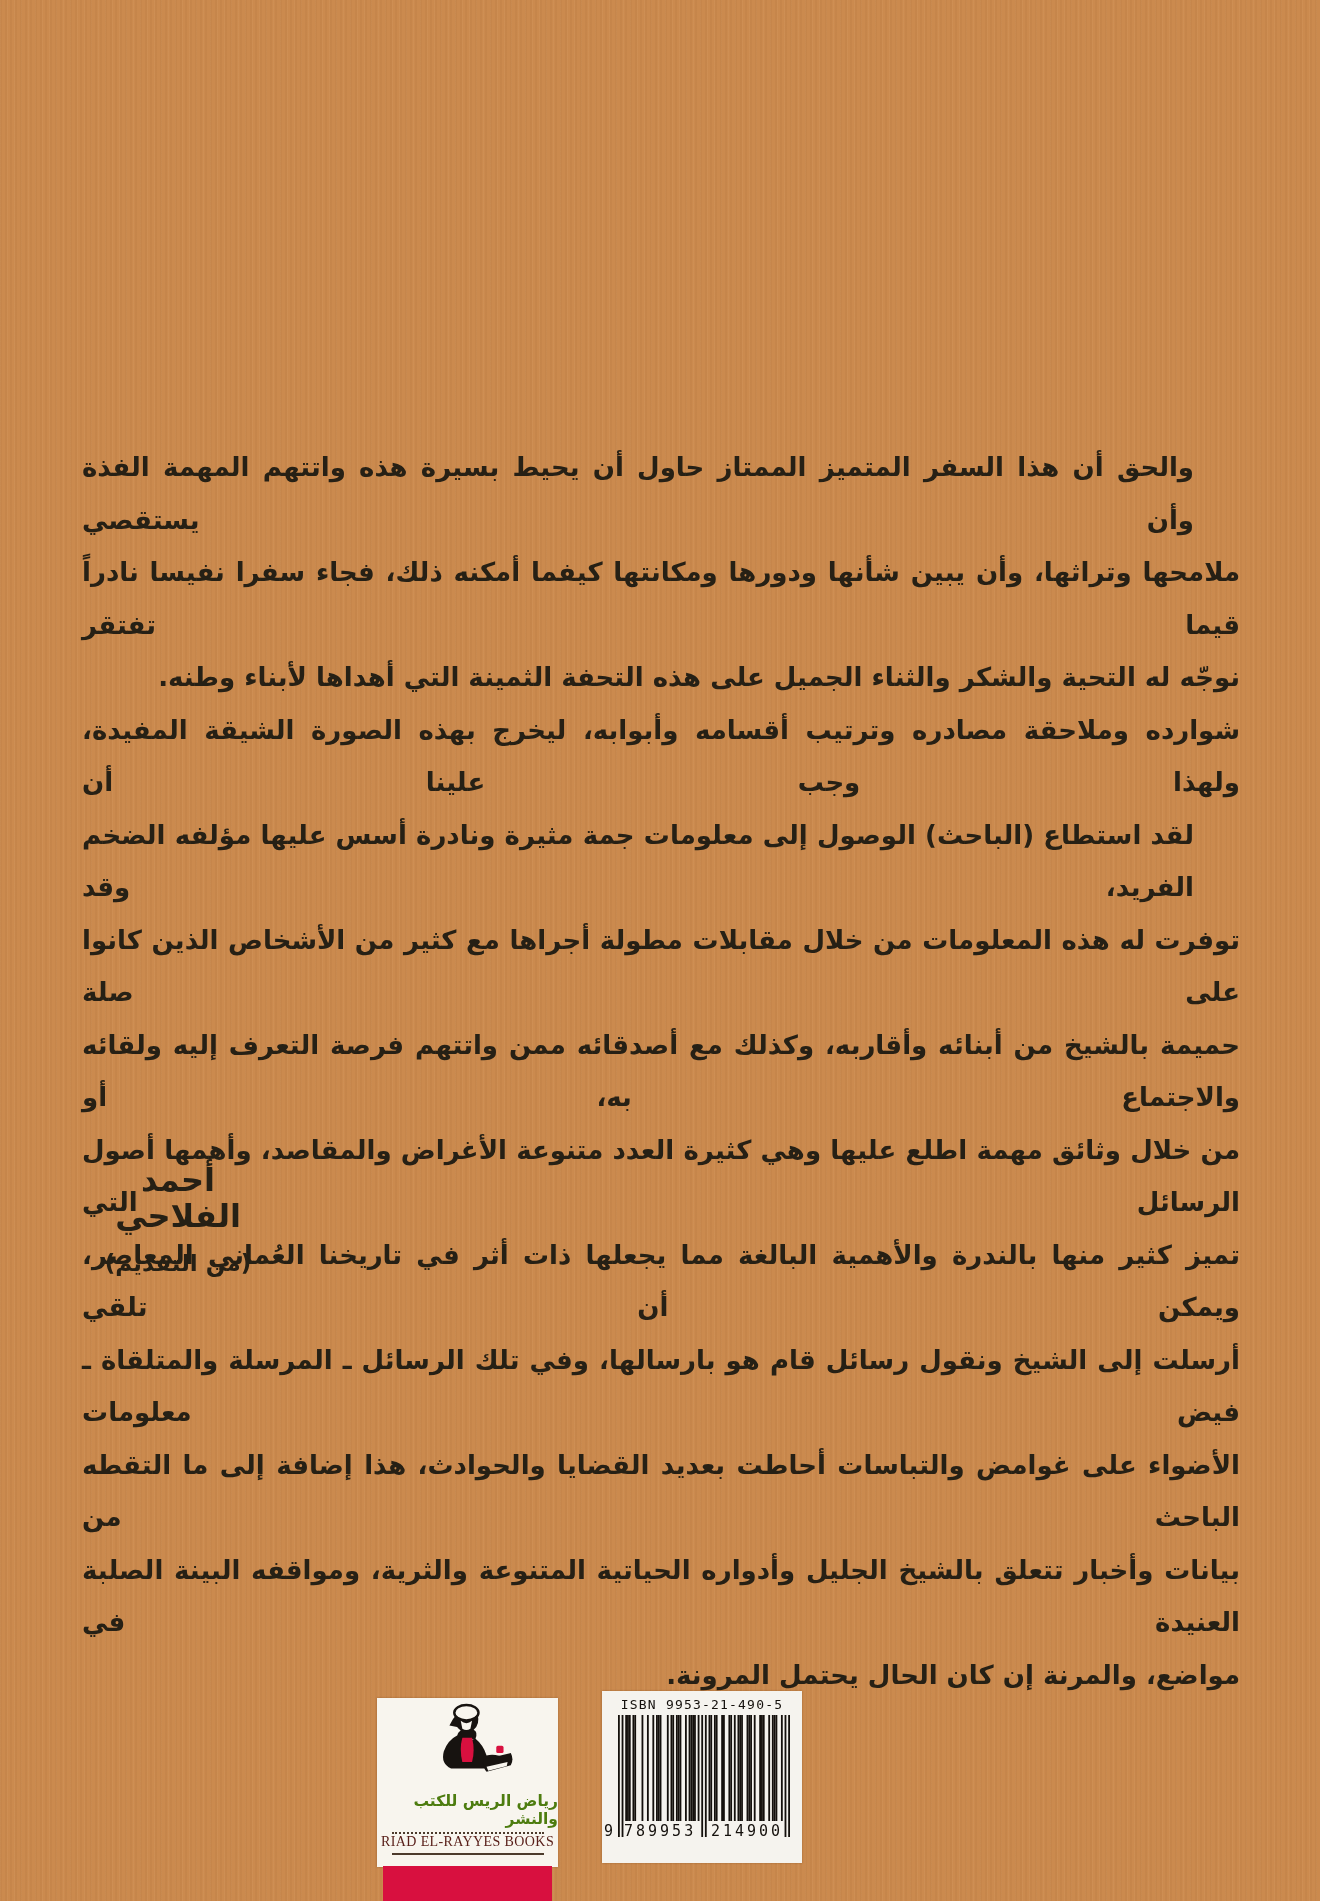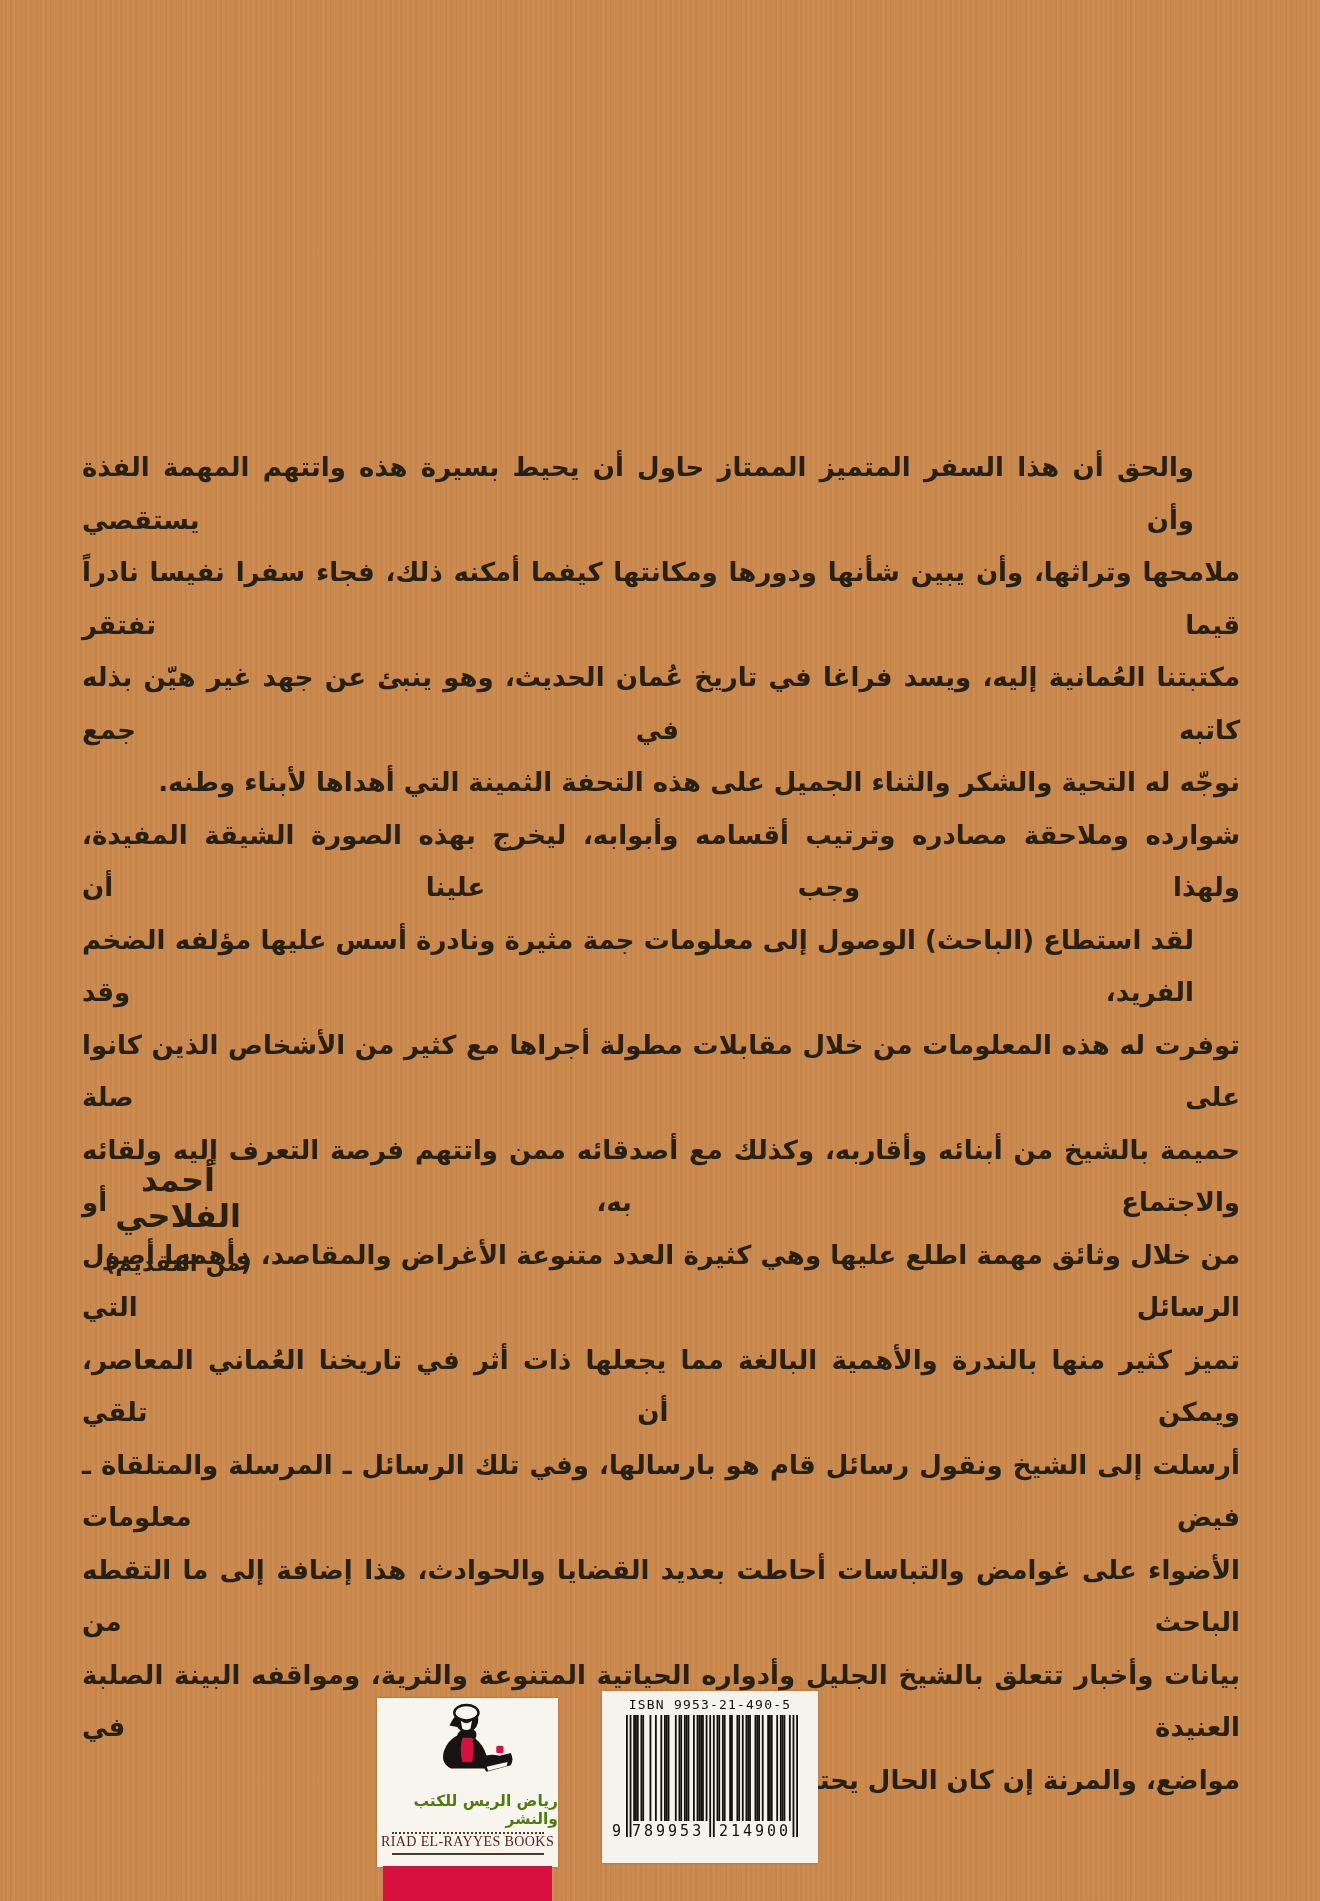--- a/index.html
+++ b/index.html
@@ -39,21 +39,21 @@
   .publisher-english{
     font-family:"Liberation Serif", serif; font-size:14px; letter-spacing:0.4px;
     color:#59201a; margin-top:0; white-space:nowrap;
   }
   .publisher-rule-bottom{ width:152px; border-top:2px solid #4c3b2c; margin-top:3px; }
   .publisher-strip{
     position:absolute; left:383px; top:1866px; width:169px; height:35px;
     background:#d8103f;
   }
   .barcode-box{
-    position:absolute; left:602px; top:1691px; width:216px; height:172px;
+    position:absolute; left:602px; top:1691px; width:200px; height:172px;
     background:#f5f3ee; box-shadow:0 0 2px rgba(80,40,10,0.35);
   }
   .isbn-label{
     text-align:center; font-family:"DejaVu Sans Mono", monospace;
     font-size:13px; letter-spacing:1.2px; color:#14100c; padding-top:6px;
   }
   .barcode-area{ position:relative; width:196px; height:148px; margin:3px auto 0; }
   .barcode-svg{ position:absolute; left:14px; top:0; }
   .barcode-svg rect{ fill:#14100c; }
   .ean-digits{ position:absolute; top:107px; left:0; width:100%; height:22px;
@@ -63,21 +63,20 @@
   .ean-digits-right{ position:absolute; left:105px; width:76px; top:0; text-align:center; letter-spacing:3px; }
 </style>
 </head>
 <body>
 
 <div class="page">
 
   <div class="cover-text">
       <div class="para-line first">والحق أن هذا السفر المتميز الممتاز حاول أن يحيط بسيرة هذه واتتهم المهمة الفذة وأن يستقصي</div>
       <div class="para-line">ملامحها وتراثها، وأن يبين شأنها ودورها ومكانتها كيفما أمكنه ذلك، فجاء سفرا نفيسا نادراً قيما تفتقر</div>
-      <div class="para-line">مكتبتنا العُمانية إليه، ويسد فراغا في تاريخ عُمان الحديث، وهو ينبئ عن جهد غير هيّن بذله كاتبه في جمع</div>
       <div class="para-line last">نوجّه له التحية والشكر والثناء الجميل على هذه التحفة الثمينة التي أهداها لأبناء وطنه.</div>
       <div class="para-line">شوارده وملاحقة مصادره وترتيب أقسامه وأبوابه، ليخرج بهذه الصورة الشيقة المفيدة، ولهذا وجب علينا أن</div>
       <div class="para-line first">لقد استطاع (الباحث) الوصول إلى معلومات جمة مثيرة ونادرة أسس عليها مؤلفه الضخم الفريد، وقد</div>
       <div class="para-line">توفرت له هذه المعلومات من خلال مقابلات مطولة أجراها مع كثير من الأشخاص الذين كانوا على صلة</div>
       <div class="para-line">حميمة بالشيخ من أبنائه وأقاربه، وكذلك مع أصدقائه ممن واتتهم فرصة التعرف إليه ولقائه والاجتماع به، أو</div>
       <div class="para-line">من خلال وثائق مهمة اطلع عليها وهي كثيرة العدد متنوعة الأغراض والمقاصد، وأهمها أصول الرسائل التي</div>
       <div class="para-line">تميز كثير منها بالندرة والأهمية البالغة مما يجعلها ذات أثر في تاريخنا العُماني المعاصر، ويمكن أن تلقي</div>
       <div class="para-line">أرسلت إلى الشيخ ونقول رسائل قام هو بارسالها، وفي تلك الرسائل ـ المرسلة والمتلقاة ـ فيض معلومات</div>
       <div class="para-line">الأضواء على غوامض والتباسات أحاطت بعديد القضايا والحوادث، هذا إضافة إلى ما التقطه الباحث من</div>
       <div class="para-line">بيانات وأخبار تتعلق بالشيخ الجليل وأدواره الحياتية المتنوعة والثرية، ومواقفه البينة الصلبة العنيدة في</div>

